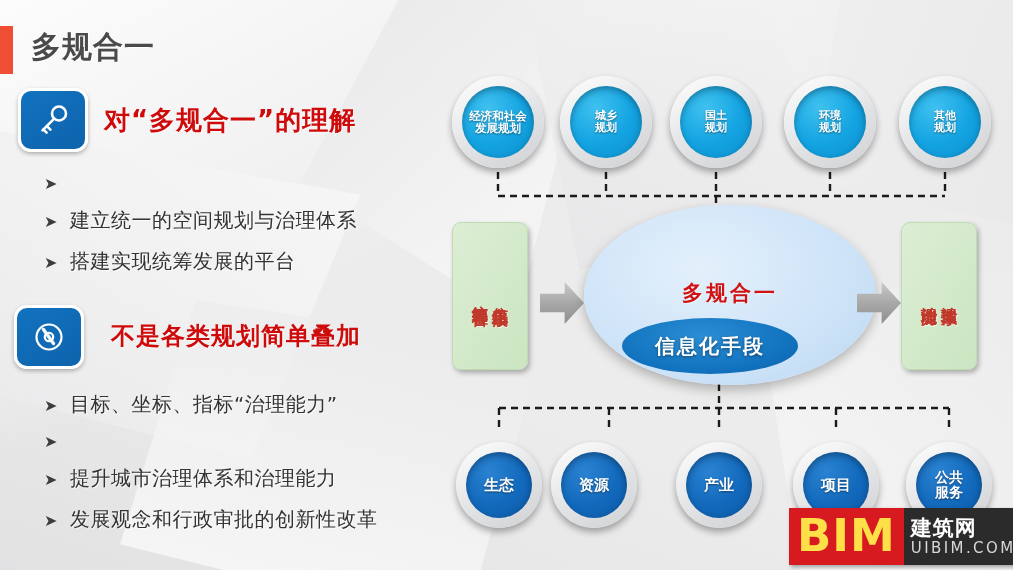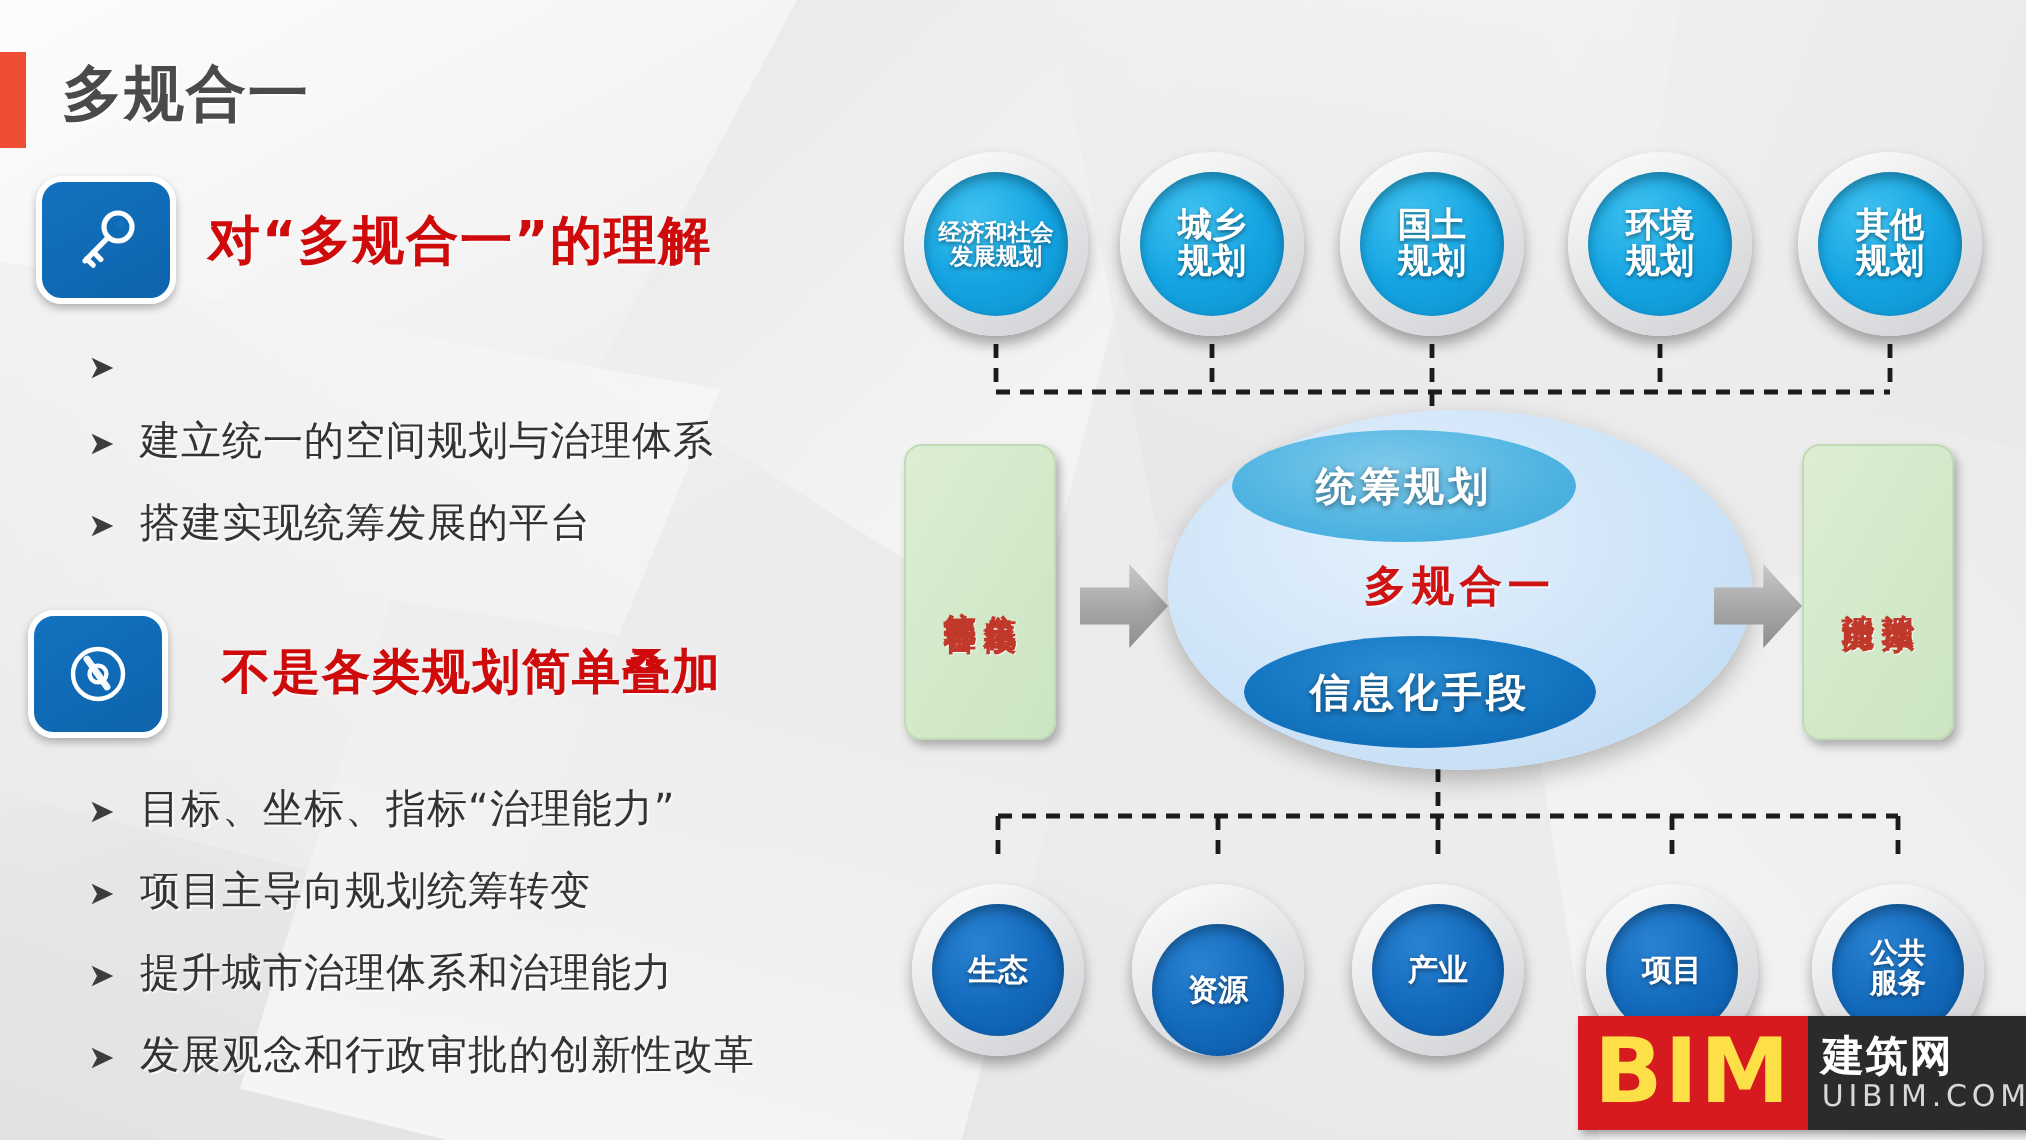--- a/index.html
+++ b/index.html
@@ -174,33 +174,33 @@
   }
   .node-top .node-inner {
     background: radial-gradient(circle at 36% 30%, #3fc1ef 0%, #14a4e2 52%, #0c8dcb 100%);
   }
   .node-bottom .node-inner {
     background: radial-gradient(circle at 36% 30%, #2a82d1 0%, #1269bc 55%, #0d57a2 100%);
   }
 
   
   .node-top  { width: 92px; height: 92px; top: 76px; }
-  .node-top .node-inner { width: 72px; height: 72px; font-size: 17px; }
+  .node-top .node-inner { width: 72px; height: 72px; font-size: 11px; }
   #node-t0 { left: 452px; }
   #node-t1 { left: 560px; }
   #node-t2 { left: 670px; }
   #node-t3 { left: 784px; }
   #node-t4 { left: 899px; }
   #node-t0 .node-inner { font-size: 11.5px; }
 
   
   .node-bottom { width: 86px; height: 86px; top: 442px; }
   .node-bottom .node-inner { width: 66px; height: 66px; font-size: 15px; }
   #node-b0 { left: 456px; }
-  #node-b1 { left: 566px; align-items: flex-end; }
+  #node-b1 { left: 551px; }
   #node-b2 { left: 676px; }
   #node-b3 { left: 793px; }
   #node-b4 { left: 906px; }
   #node-b4 .node-inner { font-size: 14px; }
 
   
   #core {
     position: absolute;
     left: 584px; top: 205px;
     width: 292px; height: 180px;
@@ -383,21 +383,20 @@
   </div>
   <div class="section-head" id="head-2">不是各类规划简单叠加</div>
 
   <div class="bullets" id="bullets-2">
     <div class="bullet-row">
       <span class="bullet-mark">➤</span>
       <span class="bullet-text">目标、坐标、指标“治理能力”</span>
     </div>
     <div class="bullet-row">
       <span class="bullet-mark">➤</span>
-      <span class="bullet-text">项目主导向规划统筹转变</span>
     </div>
     <div class="bullet-row">
       <span class="bullet-mark">➤</span>
       <span class="bullet-text">提升城市治理体系和治理能力</span>
     </div>
     <div class="bullet-row">
       <span class="bullet-mark">➤</span>
       <span class="bullet-text">发展观念和行政审批的创新性改革</span>
     </div>
   </div>
@@ -442,23 +441,20 @@
     </div>
 
     <div class="side-panel" id="panel-left">
       <div class="vtext">信息化手段</div>
       <div class="vtext">统筹管理平台</div>
     </div>
 
     <div class="arrow" id="arrow-left"></div>
 
     <div id="core">
-      <div id="core-top">
-        <span class="core-lobe-text">统筹规划</span>
-      </div>
       <div id="core-center">多规合一</div>
       <div id="core-bottom">
         <span class="core-lobe-text">信息化手段</span>
       </div>
     </div>
 
     <div class="arrow" id="arrow-right"></div>
 
     <div class="side-panel" id="panel-right">
       <div class="vtext">治理体系</div>

